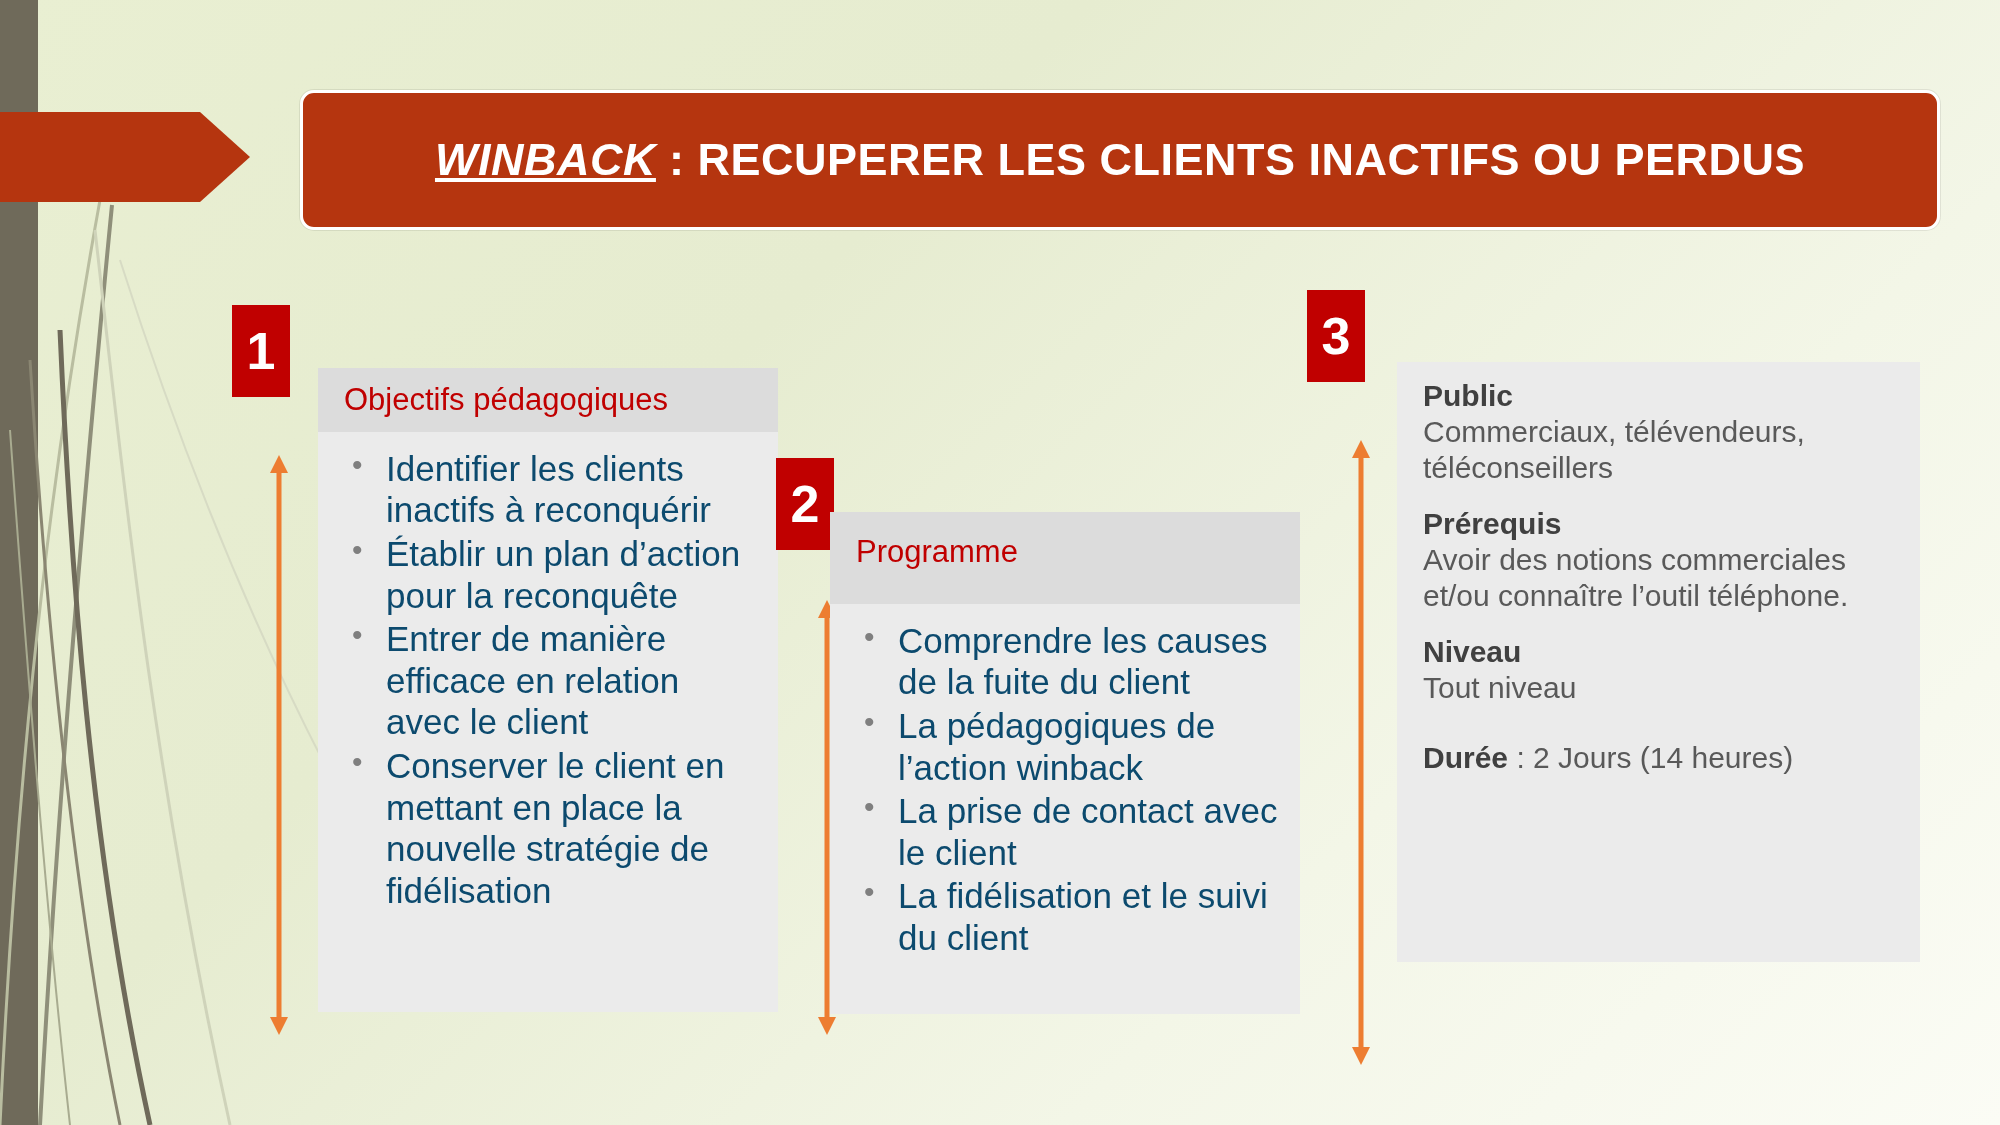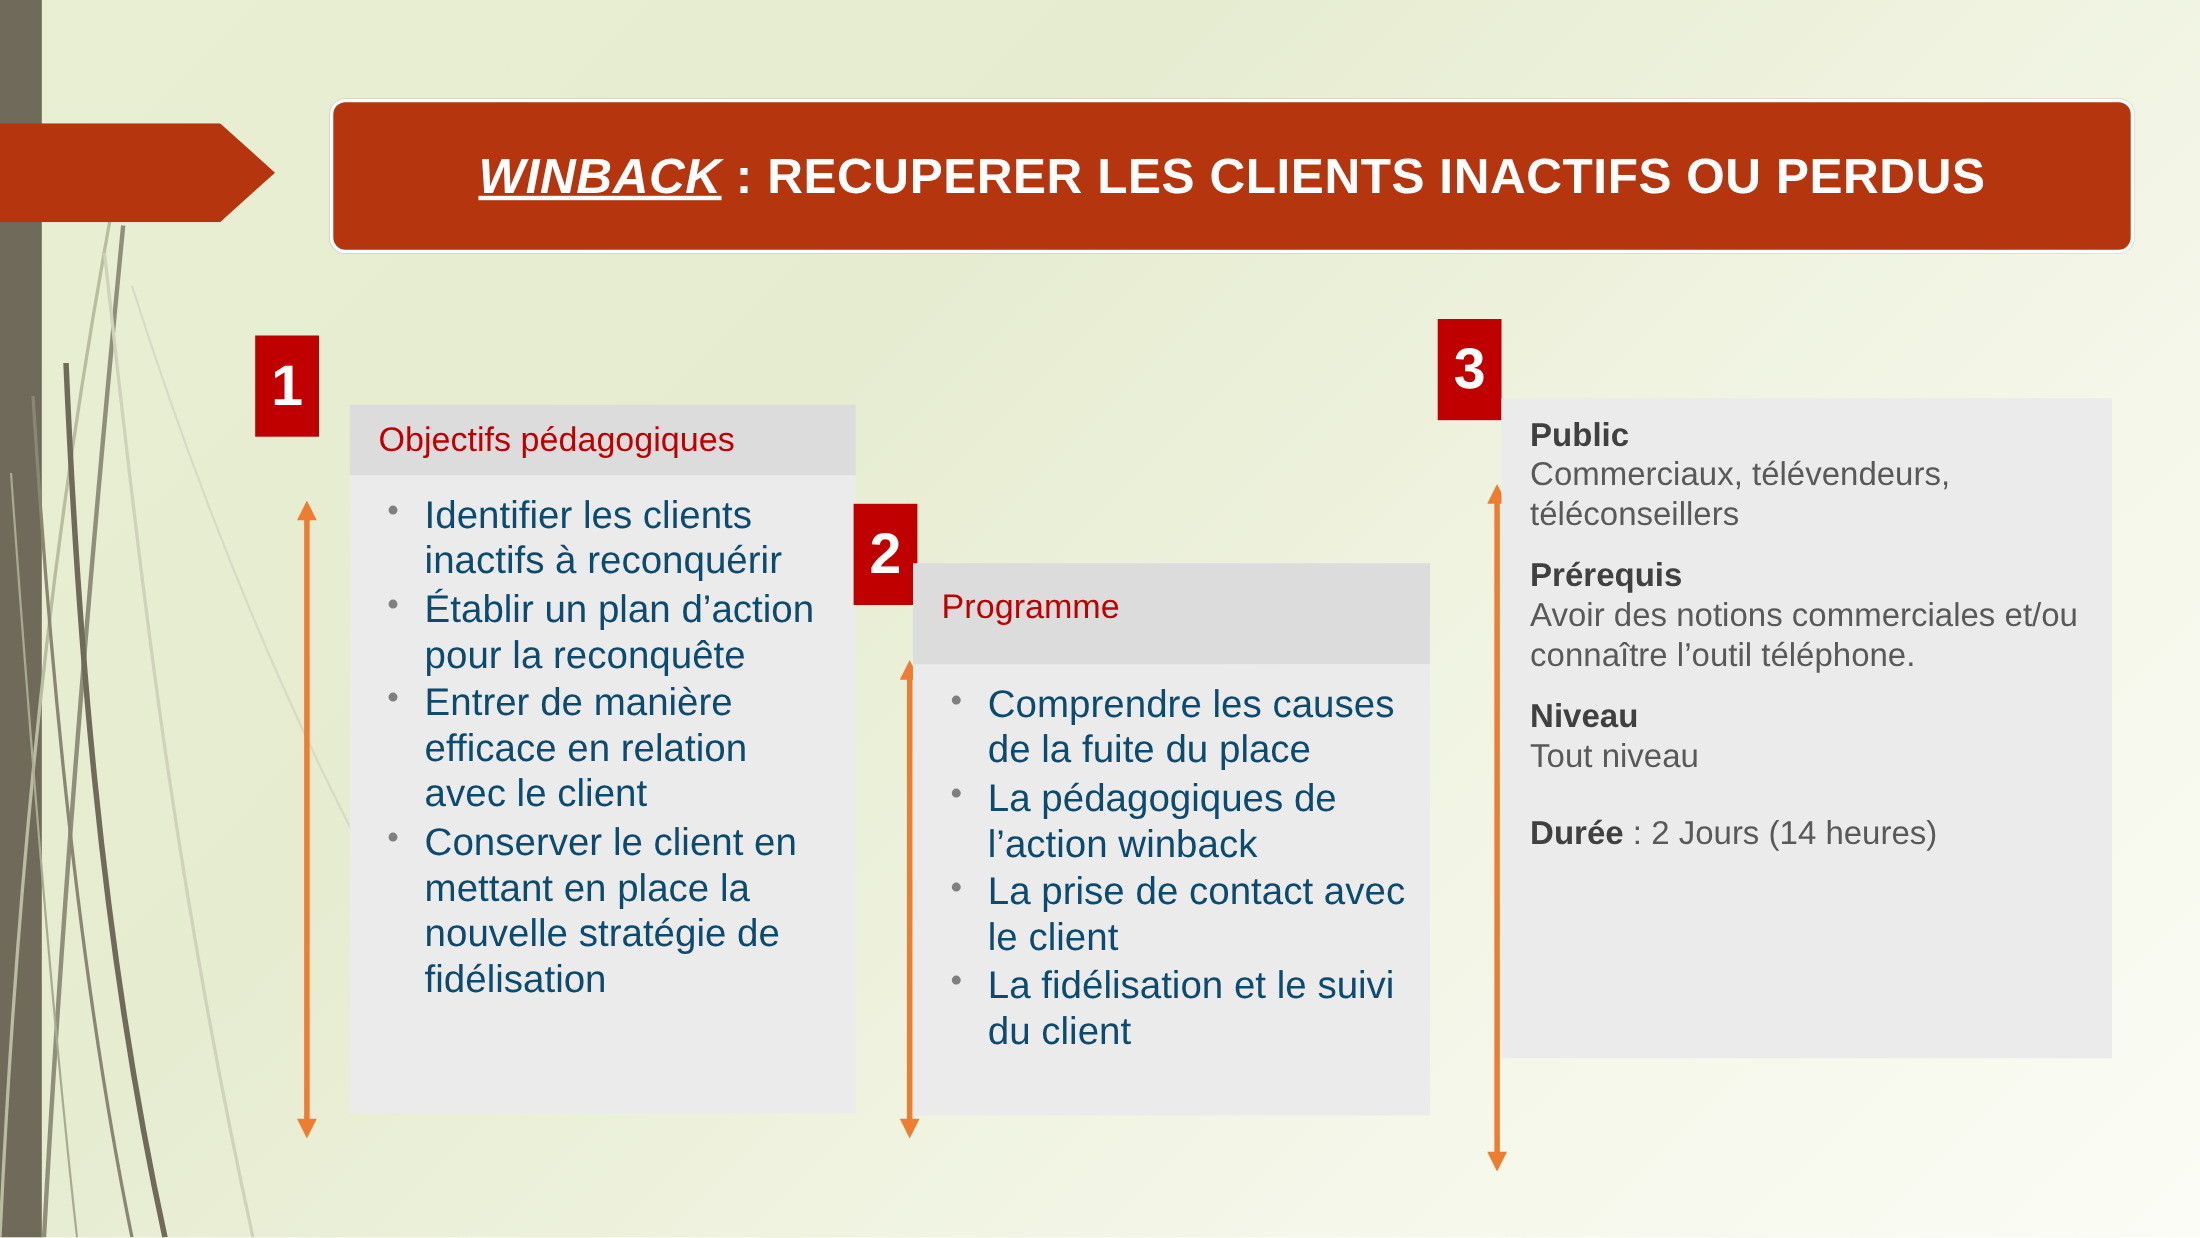--- a/index.html
+++ b/index.html
@@ -212,40 +212,40 @@
   <svg class="varrow" style="left:818px; top:600px; height:435px;" viewBox="0 0 18 435" preserveAspectRatio="none">
     <line x1="9" y1="16" x2="9" y2="419" stroke="#ed7d31" stroke-width="5"></line>
     <polygon points="9,0 0,18 18,18" fill="#ed7d31"></polygon>
     <polygon points="9,435 0,417 18,417" fill="#ed7d31"></polygon>
   </svg>
 
   <div class="card" style="left:830px; top:512px; width:470px;">
     <div class="card-head" style="padding-top:22px; padding-bottom:34px;">Programme</div>
     <div class="card-body" style="min-height:410px;">
       <ul class="bullets">
-        <li>Comprendre les causes de la fuite du place</li>
+        <li>Comprendre les causes de la fuite du client</li>
         <li>La pédagogiques de l’action winback</li>
         <li>La prise de contact avec le client</li>
         <li>La fidélisation et le suivi du client</li>
       </ul>
     </div>
   </div>
 
   <div class="badge" style="left:1307px; top:290px;">
     <span>3</span>
   </div>
 
   <svg class="varrow" style="left:1352px; top:440px; height:625px;" viewBox="0 0 18 625" preserveAspectRatio="none">
     <line x1="9" y1="16" x2="9" y2="609" stroke="#ed7d31" stroke-width="5"></line>
     <polygon points="9,0 0,18 18,18" fill="#ed7d31"></polygon>
     <polygon points="9,625 0,607 18,607" fill="#ed7d31"></polygon>
   </svg>
 
   <div class="card" style="left:1365px; top:362px; width:555px;">
-    <div class="card-body" style="min-height:600px;">
+    <div class="card-body" style="min-height:600px;margin-left:32px;">
 
       <div class="spec-block">
         <div class="spec-label">Public</div>
         <div class="spec-value">Commerciaux, télévendeurs, téléconseillers</div>
       </div>
 
       <div class="spec-block">
         <div class="spec-label">Prérequis</div>
         <div class="spec-value">Avoir des notions commerciales et/ou connaître l’outil téléphone.</div>
       </div>

